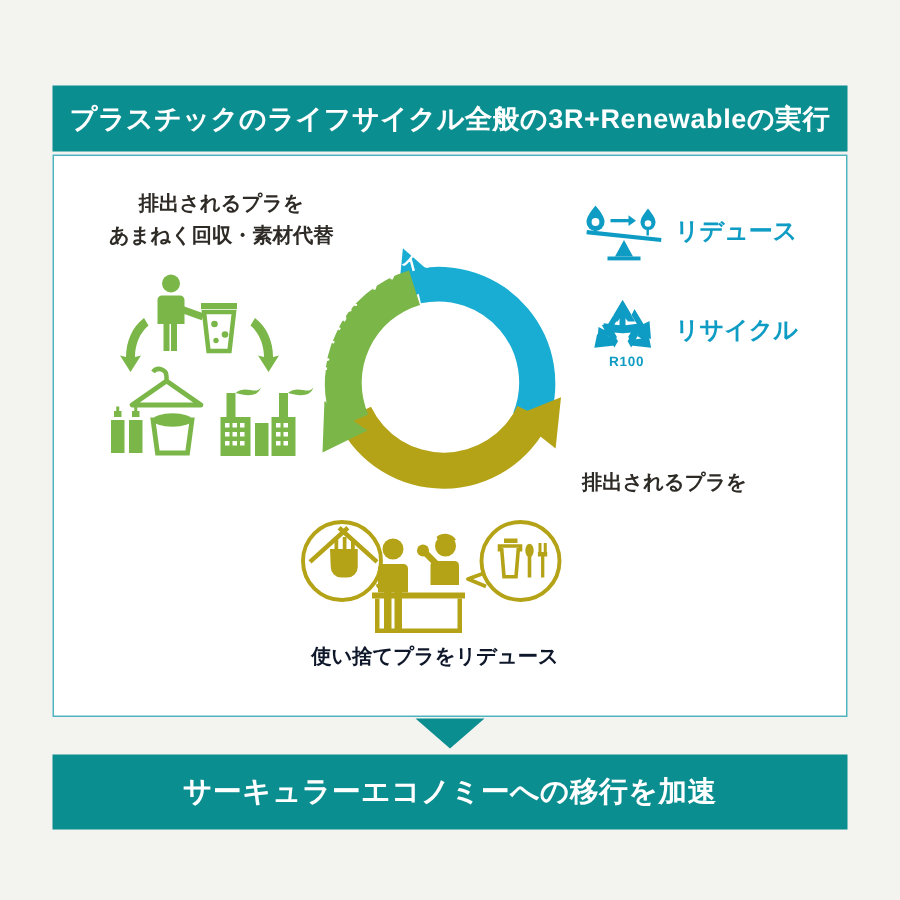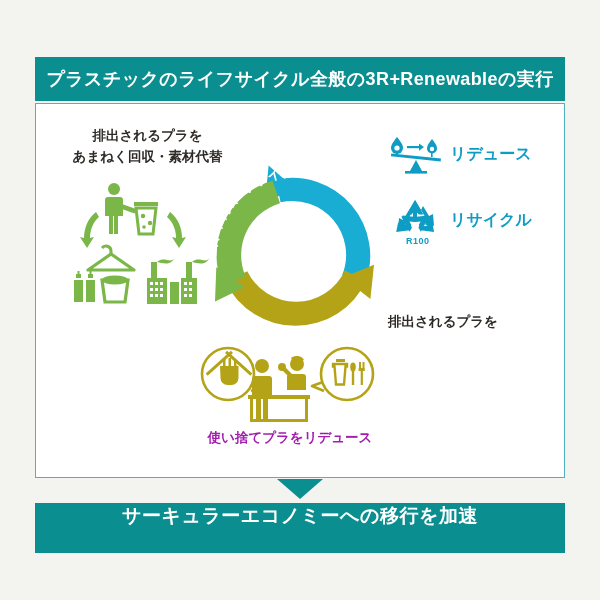--- a/index.html
+++ b/index.html
@@ -36,21 +36,21 @@
     position:absolute;left:277px;top:479px;width:0;height:0;
     border-left:23px solid transparent;
     border-right:23px solid transparent;
     border-top:20px solid #0b8e90;
   }
 
   
   .footer-banner{
     position:absolute;left:35px;top:503px;width:530px;height:50px;
     background:#0b8e90;
-    display:flex;justify-content:center;
+    display:flex;align-items:center;justify-content:center;
   }
   .footer-banner-text{
     color:#ffffff;font-size:19px;font-weight:bold;letter-spacing:.5px;
     white-space:nowrap;
   }
 
   
   .left-caption{
     position:absolute;left:55px;top:126px;width:185px;
     text-align:center;color:#2e2a26;
@@ -72,21 +72,21 @@
     font-size:9px;font-weight:bold;color:#0e9cc4;letter-spacing:.5px;
   }
   .right-caption{
     position:absolute;left:388px;top:312px;width:170px;
     color:#2e2a26;font-size:13.5px;font-weight:bold;line-height:1.5;
   }
 
   
   .bottom-caption{
     position:absolute;left:185px;top:429px;width:210px;
-    text-align:center;color:#a21caf;font-size:13.5px;font-weight:bold;
+    text-align:center;color:#0f172a;font-size:13.5px;font-weight:bold;
     white-space:nowrap;
   }
 
   
   .ring{position:absolute;left:198px;top:158px;width:196px;height:196px;}
   .bottom-scene{position:absolute;left:200px;top:344px;width:175px;height:80px;}
 
   .arc-label{
     font-size:13.6px;font-weight:bold;fill:#ffffff;
     font-family:"Liberation Sans","DejaVu Sans",sans-serif;

